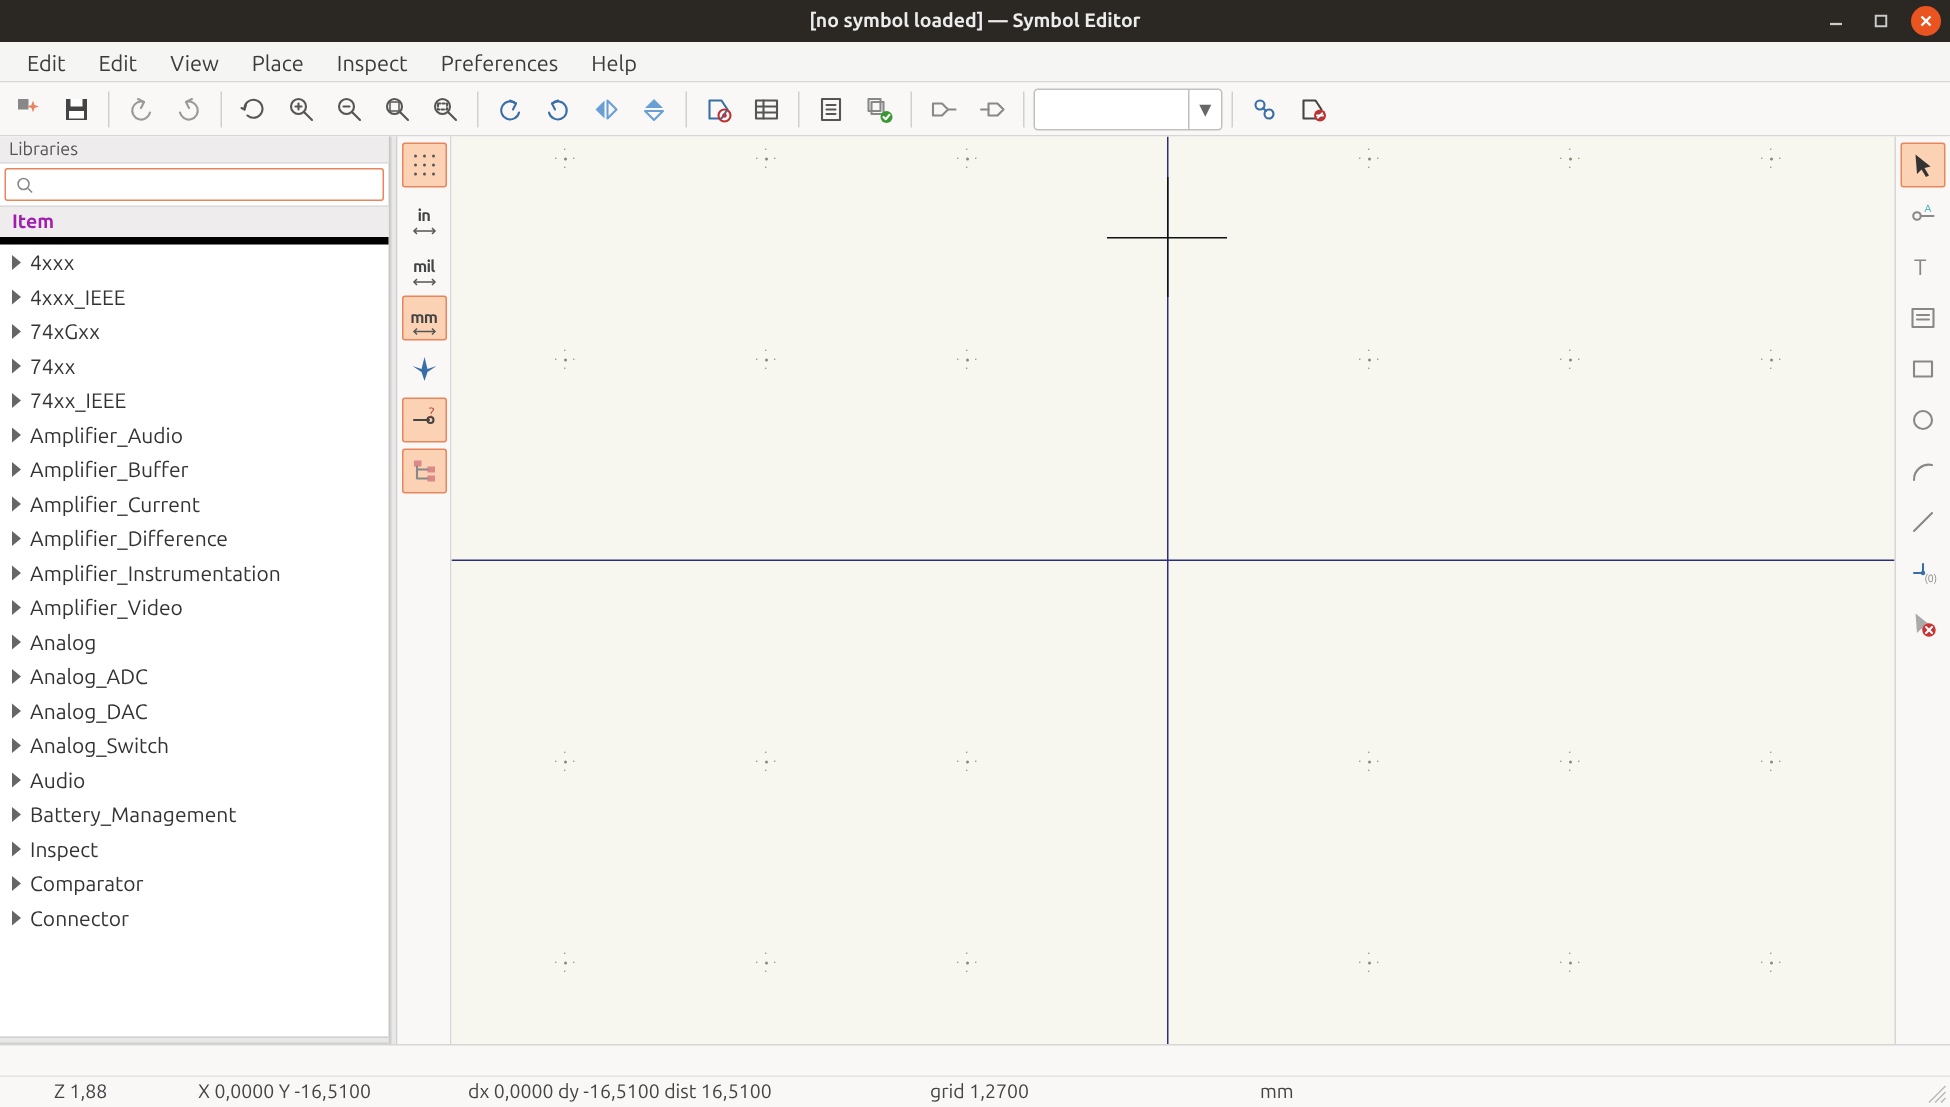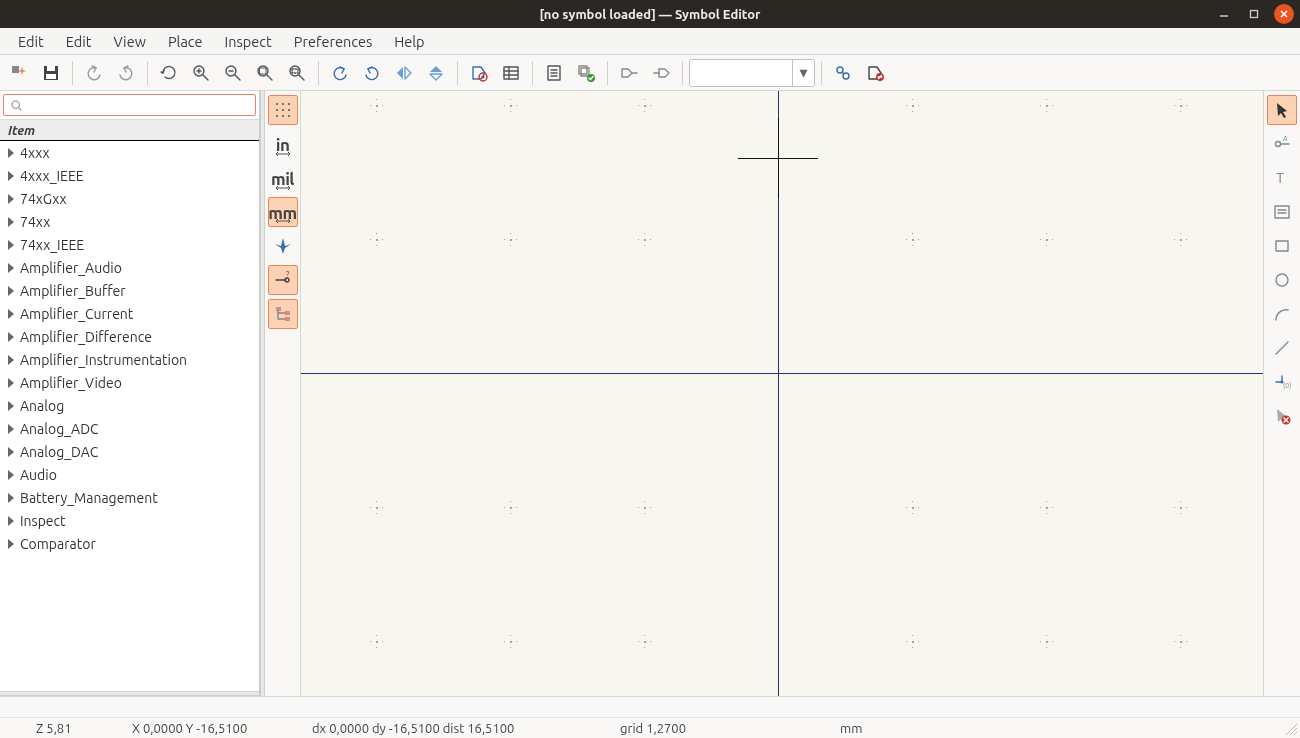--- a/index.html
+++ b/index.html
@@ -23,31 +23,31 @@
   .tb-combo .cb-text { flex: 1; }
   .tb-combo .cb-arrow { width: 22px; border-left: 1px solid #c0c0c0; display: flex; align-items: center; justify-content: center; color: #666; }
   
   .main { display: flex; height: calc(738px - 28px - 27px - 36px - 21px - 21px); }
   
   .libs { width: 260px; border-right: 1px solid #c8c8c8; display: flex; flex-direction: column; background: #fff; }
   .libs-hdr { background: #eeeced; color: #555; font-size: 12px; padding: 2px 6px; border-bottom: 1px solid #dcdcdc; }
   .libs-search { margin: 3px; padding: 3px 6px; border: 1.5px solid #e9845d; border-radius: 2px; display: flex; align-items: center; gap: 6px; }
   .libs-search svg { width: 13px; height: 13px; color: #888; }
   .libs-search input { border: none; outline: none; flex: 1; font-size: 13px; }
-  .libs-colhdr { background: #eeeced; color: #404040; font-weight: 600; font-size: 13px; padding: 3px 8px; border-top: 1px solid #dcdcdc; border-bottom: 1px solid #000000; font-style: italic; }
+  .libs-colhdr { background: #eeeced; color: #a21caf; font-weight: 600; font-size: 13px; padding: 3px 8px; border-top: 1px solid #dcdcdc; border-bottom: 5px solid #000000; }
   .libs-list { flex: 1; overflow: hidden; }
   .lib-item { display: flex; align-items: center; gap: 6px; padding: 2px 8px; font-size: 14px; color: #333; height: 23px; }
   .lib-item .tri { width: 0; height: 0; border-top: 5px solid transparent; border-bottom: 5px solid transparent; border-left: 6px solid #666; }
   .split-h { height: 5px; background: #e9e8e7; border-top: 1px solid #d0d0d0; border-bottom: 1px solid #d0d0d0; }
   .split-v { width: 5px; background: #e9e8e7; border-left: 1px solid #d0d0d0; border-right: 1px solid #d0d0d0; }
   
   .left-tools { width: 36px; background: #f9f8f7; border-right: 1px solid #d6d6d6; display: flex; flex-direction: column; align-items: center; padding-top: 4px; gap: 4px; }
   .lt-btn { width: 30px; height: 30px; display: flex; align-items: center; justify-content: center; border-radius: 2px; font-size: 11px; color: #444; position: relative; }
   .lt-btn.selected { background: #fbd2b4; border: 1px solid #e9845d; }
-  .lt-unit { font-weight: 600; font-size: 17px; letter-spacing: -0.5px; }
+  .lt-unit { font-weight: 600; font-size: 11px; letter-spacing: -0.5px; }
   
   .canvas-wrap { flex: 1; position: relative; background: #f7f6ef; overflow: hidden; border-right: 1px solid #d6d6d6; }
   .axis-h { position: absolute; left: 0; right: 0; height: 1px; background: #2b2f7a; }
   .axis-v { position: absolute; top: 0; bottom: 0; width: 1px; background: #2b2f7a; }
   .cursor-cross .ch { position: absolute; height: 1px; background: #111; }
   .cursor-cross .cv { position: absolute; width: 1px; background: #111; }
   .dot-layer { position: absolute; inset: 0; }
   .dot { position: absolute; width: 2px; height: 2px; background: #8a8a7a; border-radius: 50%; }
   
   .right-tools { width: 36px; background: #f9f8f7; display: flex; flex-direction: column; align-items: center; padding-top: 4px; gap: 4px; }
@@ -247,20 +247,21 @@
         <polygon points="4,4 12,4 16,10 12,16 4,16" fill="none" stroke="#444"></polygon>
         <circle cx="15" cy="14" r="4" fill="#b33" stroke="none"></circle>
         <polyline points="13,14 17,14" stroke="#fff"></polyline>
         <polyline points="15,12 15,16" stroke="#fff" transform="rotate(45 15 14)"></polyline>
       </svg>
     </div>
   </div>
 
 <div class="main">
   <div class="libs">
+    <div class="libs-hdr">Libraries</div>
     <div class="libs-search">
       <svg viewBox="0 0 16 16">
           <circle cx="7" cy="7" r="4.5" fill="none" stroke="currentColor" stroke-width="1.3"></circle>
           <line x1="10.5" y1="10.5" x2="14" y2="14" stroke="currentColor" stroke-width="1.3"></line>
         </svg>
       <input type="text" placeholder="" style="">
     </div>
     <div class="libs-colhdr">Item</div>
     <div class="libs-list" id="libs-list">
         <div class="lib-item">
@@ -314,33 +315,41 @@
         <div class="lib-item">
           <div class="tri"></div>
           <span>Analog_ADC</span>
         </div>
         <div class="lib-item">
           <div class="tri"></div>
           <span>Analog_DAC</span>
         </div>
         <div class="lib-item">
           <div class="tri"></div>
+          <span>Analog_Switch</span>
+        </div>
+        <div class="lib-item">
+          <div class="tri"></div>
           <span>Audio</span>
         </div>
         <div class="lib-item">
           <div class="tri"></div>
           <span>Battery_Management</span>
         </div>
         <div class="lib-item">
           <div class="tri"></div>
           <span>Inspect</span>
         </div>
         <div class="lib-item">
           <div class="tri"></div>
           <span>Comparator</span>
+        </div>
+        <div class="lib-item">
+          <div class="tri"></div>
+          <span>Connector</span>
         </div>
       </div>
     <div class="split-h"></div>
   </div>
   <div class="split-v"></div>
 
   <div class="left-tools" id="left-tools">
       <div class="lt-btn selected">
         <svg width="20" height="20" viewBox="0 0 20 20" fill="none" stroke="currentColor" stroke-width="1.4" stroke-linecap="round" stroke-linejoin="round">
           <g stroke="none" fill="#555">
@@ -593,21 +602,21 @@
           <line x1="12" y1="12" x2="16" y2="16" stroke="#fff"></line>
           <line x1="16" y1="12" x2="12" y2="16" stroke="#fff"></line>
         </svg>
       </div>
     </div>
 </div>
 
 <div class="msgstrip"></div>
 
 <div class="status">
-  <span class="cell" style="left:36px">Z 5,81</span>
+  <span class="cell" style="left:36px">Z 1,88</span>
   <span class="cell" style="left:132px">X 0,0000  Y -16,5100</span>
   <span class="cell" style="left:312px">dx 0,0000  dy -16,5100  dist 16,5100</span>
   <span class="cell" style="left:620px">grid 1,2700</span>
   <span class="cell" style="left:840px">mm</span>
   <svg class="grip" viewBox="0 0 16 16">
     <line x1="4" y1="15" x2="15" y2="4" stroke="#b8b8b8"></line>
       <line x1="8" y1="15" x2="15" y2="8" stroke="#b8b8b8"></line>
       <line x1="12" y1="15" x2="15" y2="12" stroke="#b8b8b8"></line>
   </svg>
 </div>

